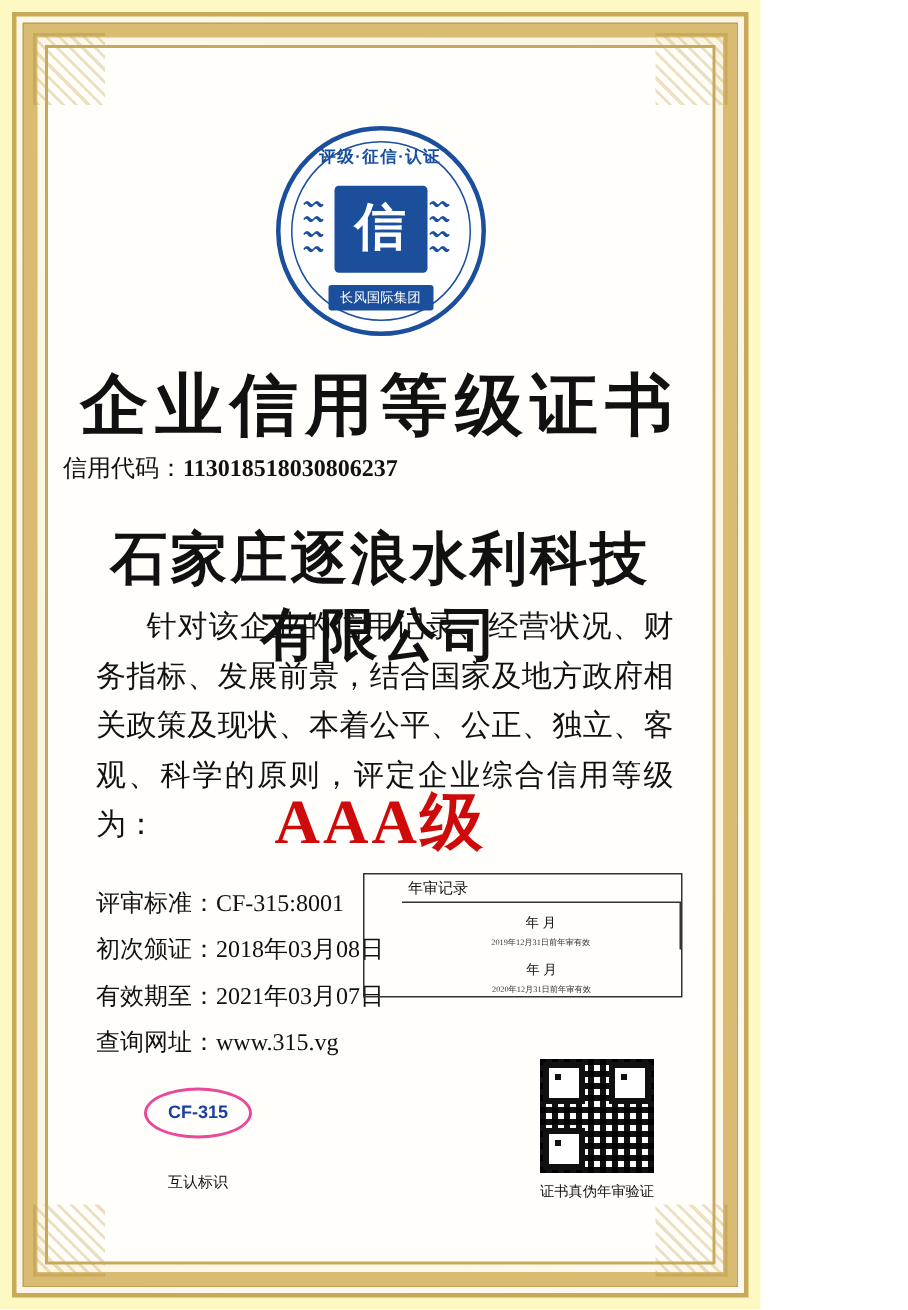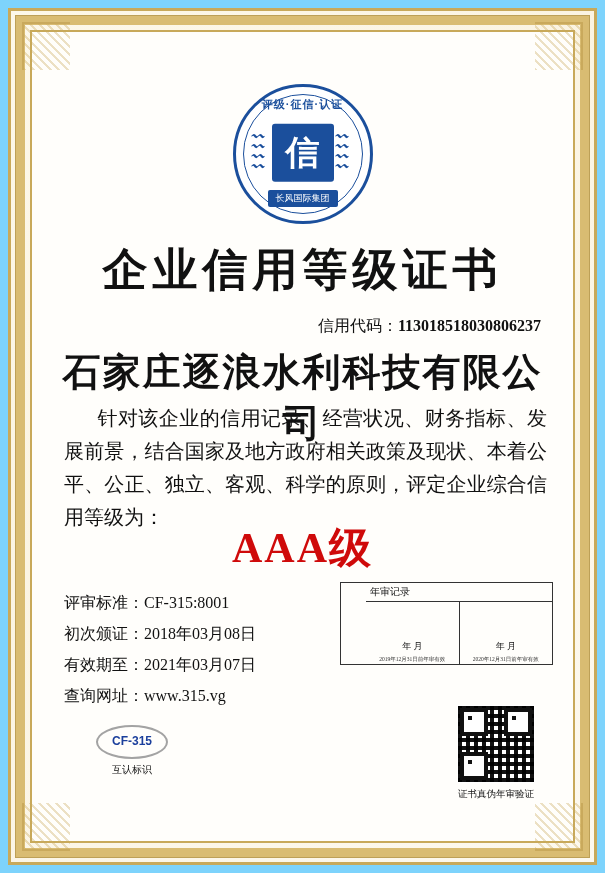--- a/index.html
+++ b/index.html
@@ -8,23 +8,23 @@
     background: #ffffff;
   }
   body {
     width: 605px;
     height: 873px;
     font-family: "Liberation Serif", serif;
     overflow: hidden;
   }
   .certificate {
     position: relative;
-    width: 605px;
+    width: 507px;
     height: 873px;
-    background: #7dd3fc;
+    background: #fef9c3;
     box-sizing: border-box;
   }
   
   .border-outer {
     position: absolute;
     left: 8px; top: 8px; right: 8px; bottom: 8px;
     border: 3px solid #c8a95a;
     background: linear-gradient(135deg,#fdf8e9 0%, #fbf4e2 40%, #fdf9ef 100%);
   }
   .border-mid {
@@ -140,23 +140,23 @@
     left: 0; right: 0;
     text-align: center;
     font-size: 45px;
     font-weight: bold;
     letter-spacing: 5px;
     color: #111111;
     font-family: "Liberation Serif", serif;
   }
   .credit-code {
     position: absolute;
-    top: 274px;
+    top: 260px;
     left: 0; right: 0;
-    text-align: right;
+    text-align: left;
     padding-right: 22px;
     font-size: 16px;
     color: #111;
   }
   .credit-code b { font-weight: bold; }
 
   .company-name {
     position: absolute;
     top: 305px;
     left: 20px;
@@ -211,20 +211,21 @@
   }
   .annual-title {
     font-size: 10px;
     padding: 2px 4px;
     border-bottom: 1px solid #333;
     color: #111;
   }
   .annual-cells {
     display: flex;
     height: 62px;
+    flex-direction: column;
   }
   .annual-cell {
     flex: 1;
     position: relative;
     border-right: 1px solid #333;
   }
   .annual-cell:last-child { border-right: none; }
   .annual-cell .ym {
     position: absolute;
     bottom: 11px;
@@ -255,32 +256,32 @@
     position: absolute;
     text-align: center;
   }
   .stamp-cf {
     left: 38px;
     top: 26px;
   }
   .oval {
     width: 68px;
     height: 30px;
-    border: 2px solid #a3a3a3;
+    border: 2px solid #ec4899;
     border-radius: 50%;
     color: #1b3f9c;
     font-size: 12px;
     line-height: 28px;
     font-weight: bold;
     font-family: "Liberation Sans", sans-serif;
   }
   .stamp-caption {
     font-size: 10px;
     color: #111;
-    margin-top: 4px;
+    margin-top: 22px;
   }
   .round-seal {
     width: 78px;
     height: 78px;
     border-radius: 50%;
     border: 2px solid #cf0a0a;
     position: relative;
     color: #cf0a0a;
     box-sizing: border-box;
   }

